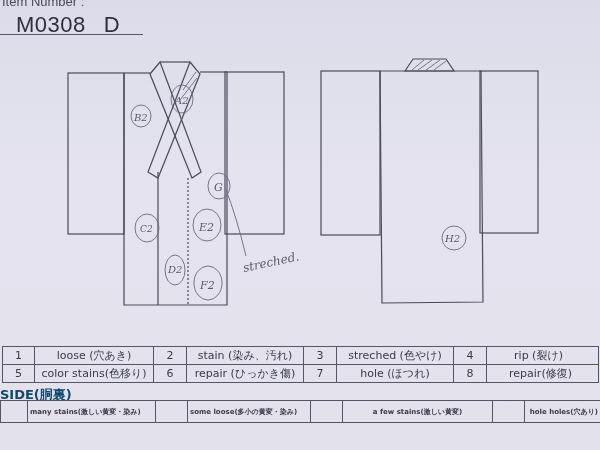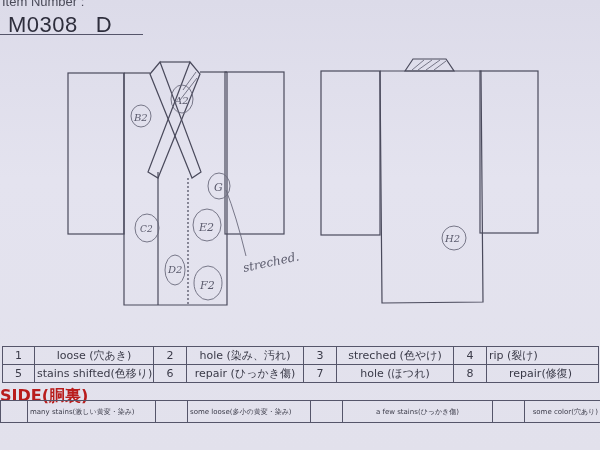--- a/index.html
+++ b/index.html
@@ -10,48 +10,48 @@
       color: #3a3a48;
     }
     .item-label {
       position: absolute; left: 2px; top: -6px; font-size: 13px; color: #4a4a58;
       font-family: "Liberation Sans", sans-serif;
     }
     .item-number {
       position: absolute; left: 8px; top: 12px; font-size: 22px; color: #2e2e3c;
       font-family: "Liberation Sans", sans-serif; letter-spacing: 0.5px;
     }
-    .item-number .code { margin-right: 18px; }
+    .item-number .code { margin-right: 18px; margin-left: 8px; }
     .item-underline {
       position: absolute; left: 0; top: 34px; width: 143px; height: 1px; background: #55556a;
     }
     svg.drawing { position: absolute; left: 0; top: 0; }
     .defect-table {
       position: absolute; left: 2px; top: 346px; width: 596px;
       border-collapse: collapse; font-size: 11px; color: #3a3a48;
       font-family: "DejaVu Sans", sans-serif; table-layout: fixed;
     }
     .defect-table td {
       border: 1px solid #55556a; height: 17px; padding: 0 2px; text-align: center;
       white-space: nowrap; overflow: hidden;
     }
     .inside-label {
-      position: absolute; left: 0; top: 386px; font-size: 16px; font-weight: bold;
-      color: #b91c1c; font-family: "DejaVu Sans", sans-serif;
+      position: absolute; left: 0; top: 386px; font-size: 13px; font-weight: bold;
+      color: #0c4a6e; font-family: "DejaVu Sans", sans-serif;
     }
     .inside-table {
       position: absolute; left: 0; top: 400px; width: 600px;
       border-collapse: collapse; font-size: 7px; color: #3a3a48; table-layout: fixed;
       font-family: "DejaVu Sans", sans-serif;
     }
     .inside-table td {
       border: 1px solid #55556a; height: 21px; padding: 0 2px;
       white-space: nowrap; overflow: hidden;
     }
-    .inside-table td.lbl { text-align: left; }
+    .inside-table td.lbl { text-align: left; font-weight: bold; }
     .inside-table td.lbl.c { text-align: center; }
     .inside-table td.lbl.r { text-align: right; }
   </style>
 </head>
 <body>
 
 <div class="item-label">Item Number :</div>
 <div class="item-number">
   <span class="code">M0308</span><span>D</span>
 </div>
@@ -130,29 +130,29 @@
     <col style="width:33px">
       <col style="width:117px">
     <col style="width:33px">
       <col style="width:112px">
   </colgroup>
   <tbody>
       <tr>
     <td>1</td>
     <td>loose (穴あき)</td>
     <td>2</td>
-    <td>hole (染み、汚れ)</td>
+    <td>stain (染み、汚れ)</td>
     <td>3</td>
     <td>streched (色やけ)</td>
     <td>4</td>
-    <td style="text-align:left;padding-right:10px">rip (裂け)</td>
+    <td style="text-align:center;padding-right:10px">rip (裂け)</td>
   </tr>
   <tr>
     <td>5</td>
-    <td>stains shifted(色移り)</td>
+    <td>color stains(色移り)</td>
     <td>6</td>
     <td>repair (ひっかき傷)</td>
     <td>7</td>
     <td>hole (ほつれ)</td>
     <td>8</td>
     <td style="text-align:center;padding-right:6px">repair(修復)</td>
   </tr>
 </tbody>
   </table>
 
@@ -169,18 +169,18 @@
     <col style="width:32px">
       <col style="width:76px">
   </colgroup>
   <tbody>
       <tr>
     <td></td>
     <td class="lbl">many stains(激しい黄変・染み)</td>
     <td></td>
     <td class="lbl">some loose(多小の黄変・染み)</td>
     <td></td>
-    <td class="lbl c">a few stains(ひっかき傷)</td>
+    <td class="lbl c">a few stains(激しい黄変)</td>
     <td></td>
-    <td class="lbl r">some color(穴あり)</td>
+    <td class="lbl r">hole holes(穴あり)</td>
   </tr>
 </tbody>
   </table>
 
 </body></html>

